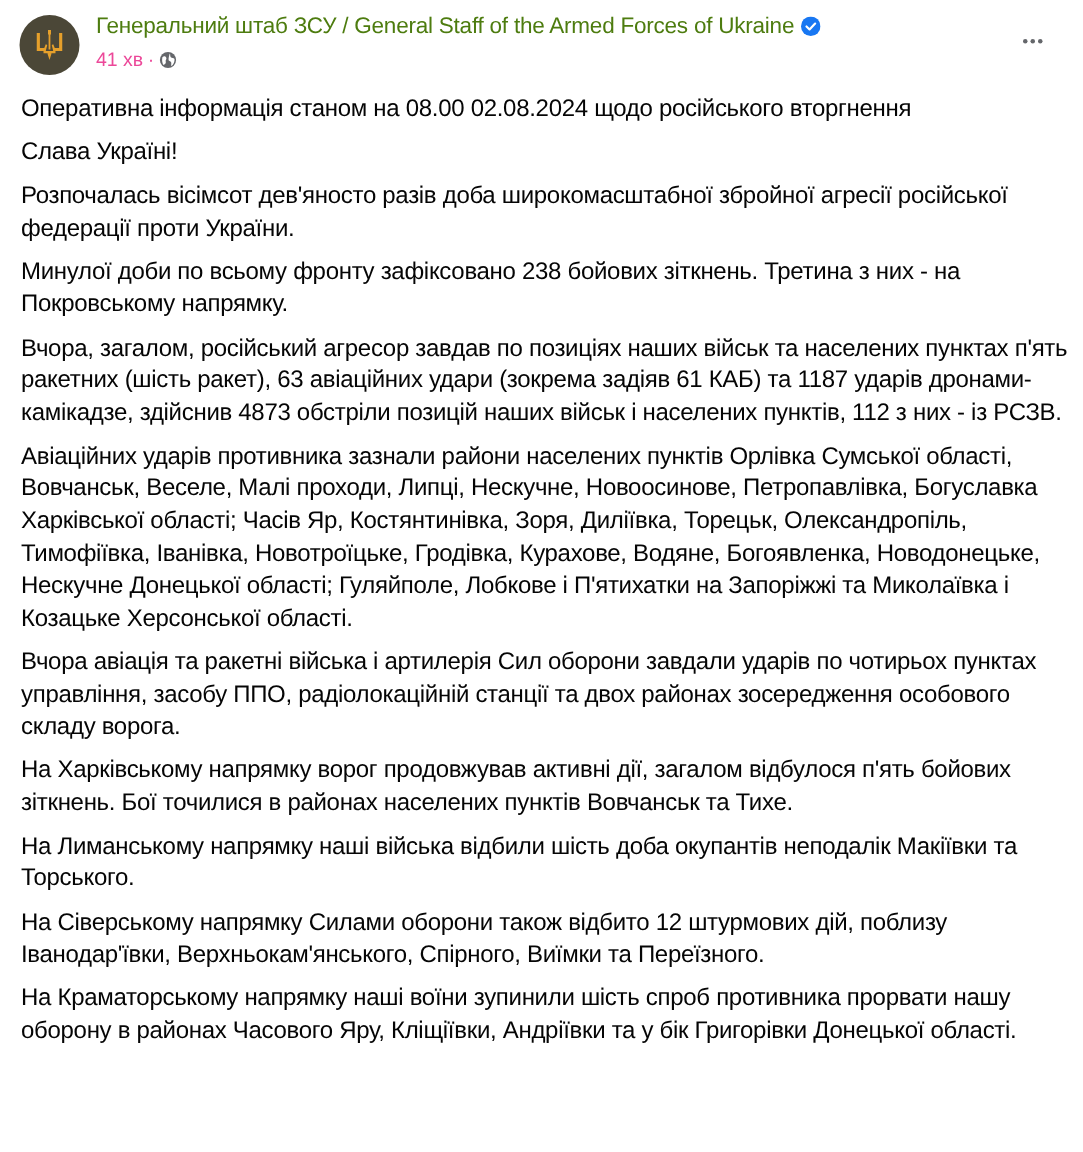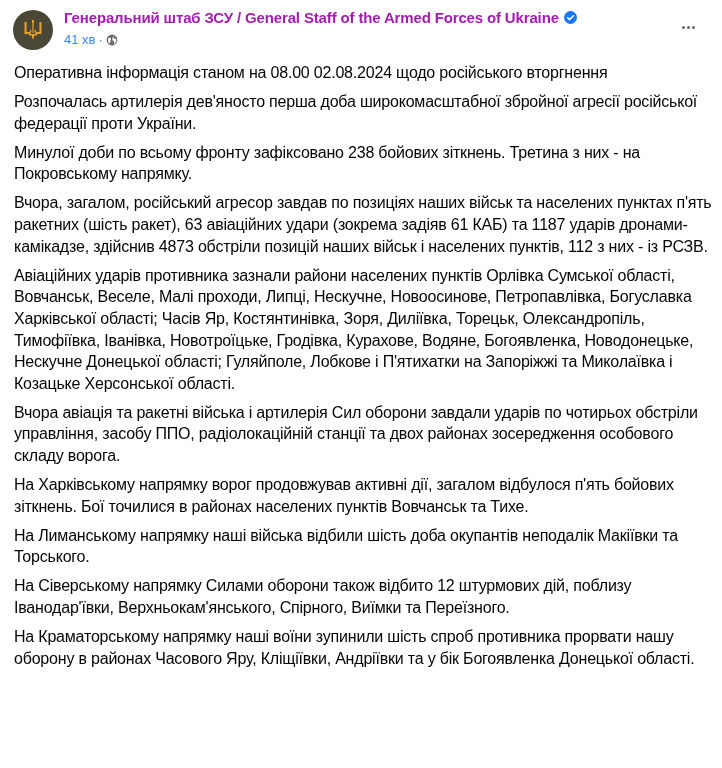--- a/index.html
+++ b/index.html
@@ -41,40 +41,40 @@
   .avatar svg { display: block; }
   .author-line {
     position: absolute;
     left: 64px;
     top: 9px;
     display: flex;
     align-items: center;
     white-space: nowrap;
   }
   .author-name {
-    font-weight: bold;
+    font-weight: normal;
     font-size: 15px;
-    color: #a21caf;
+    color: #4d7c0f;
     letter-spacing: -0.15px;
     cursor: pointer;
   }
   .verified {
     margin-left: 5px;
     width: 13px;
     height: 13px;
     display: inline-block;
   }
   .meta-line {
     position: absolute;
     left: 64px;
     top: 32px;
     display: flex;
     align-items: center;
     font-size: 13px;
-    color: #3b82f6;
+    color: #ec4899;
   }
   .meta-line .timestamp { cursor: pointer; }
   .meta-line .dot { margin: 0 3px; }
   .globe { width: 12px; height: 12px; display: inline-block; }
   .more-btn {
     position: absolute;
     right: 18px;
     top: 17px;
     width: 32px;
     height: 20px;
@@ -137,23 +137,24 @@
 
     <div class="more-btn">
       <span></span>
       <span></span>
       <span></span>
     </div>
   </div>
 
   <div class="body-text">
     <p>Оперативна інформація станом на 08.00 02.08.2024 щодо російського вторгнення</p>
-    <p>Розпочалась артилерія дев'яносто перша доба широкомасштабної збройної агресії російської федерації проти України.</p>
+    <p>Слава Україні!</p>
+    <p>Розпочалась вісімсот дев'яносто разів доба широкомасштабної збройної агресії російської федерації проти України.</p>
     <p>Минулої доби по всьому фронту зафіксовано 238 бойових зіткнень. Третина з них - на Покровському напрямку.</p>
     <p>Вчора, загалом, російський агресор завдав по позиціях наших військ та населених пунктах п'ять ракетних (шість ракет), 63 авіаційних удари (зокрема задіяв 61 КАБ) та 1187 ударів дронами-камікадзе, здійснив 4873 обстріли позицій наших військ і населених пунктів, 112 з них - із РСЗВ.</p>
     <p>Авіаційних ударів противника зазнали райони населених пунктів Орлівка Сумської області, Вовчанськ, Веселе, Малі проходи, Липці, Нескучне, Новоосинове, Петропавлівка, Богуславка Харківської області; Часів Яр, Костянтинівка, Зоря, Диліївка, Торецьк, Олександропіль, Тимофіївка, Іванівка, Новотроїцьке, Гродівка, Курахове, Водяне, Богоявленка, Новодонецьке, Нескучне Донецької області; Гуляйполе, Лобкове і П'ятихатки на Запоріжжі та Миколаївка і Козацьке Херсонської області.</p>
-    <p>Вчора авіація та ракетні війська і артилерія Сил оборони завдали ударів по чотирьох обстріли управління, засобу ППО, радіолокаційній станції та двох районах зосередження особового складу ворога.</p>
+    <p>Вчора авіація та ракетні війська і артилерія Сил оборони завдали ударів по чотирьох пунктах управління, засобу ППО, радіолокаційній станції та двох районах зосередження особового складу ворога.</p>
     <p>На Харківському напрямку ворог продовжував активні дії, загалом відбулося п'ять бойових зіткнень. Бої точилися в районах населених пунктів Вовчанськ та Тихе.</p>
     <p>На Лиманському напрямку наші війська відбили шість доба окупантів неподалік Макіївки та Торського.</p>
     <p>На Сіверському напрямку Силами оборони також відбито 12 штурмових дій, поблизу Іванодар'ївки, Верхньокам'янського, Спірного, Виїмки та Переїзного.</p>
-    <p>На Краматорському напрямку наші воїни зупинили шість спроб противника прорвати нашу оборону в районах Часового Яру, Кліщіївки, Андріївки та у бік Богоявленка Донецької області.</p>
+    <p>На Краматорському напрямку наші воїни зупинили шість спроб противника прорвати нашу оборону в районах Часового Яру, Кліщіївки, Андріївки та у бік Григорівки Донецької області.</p>
   </div>
 </div>
 
 </body></html>

